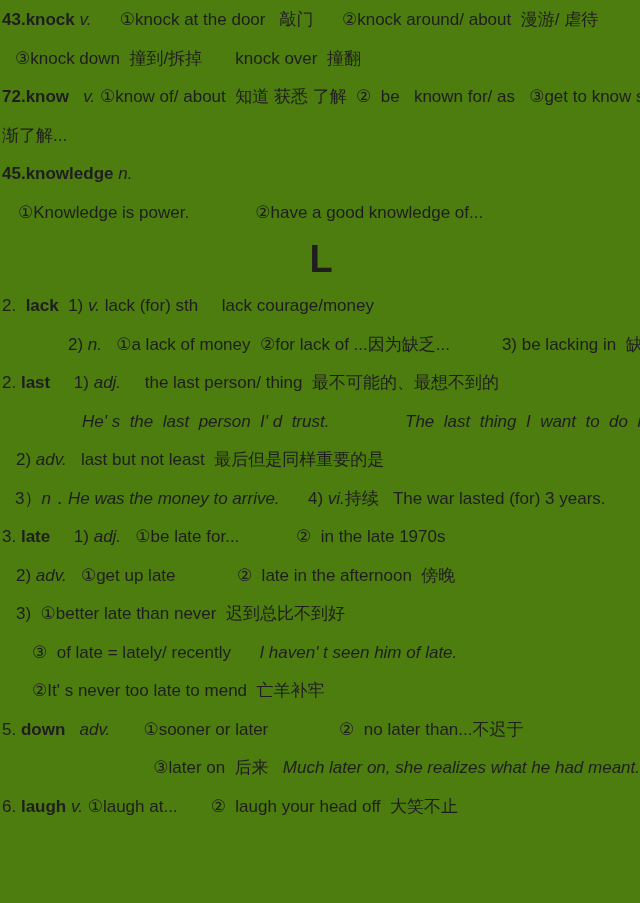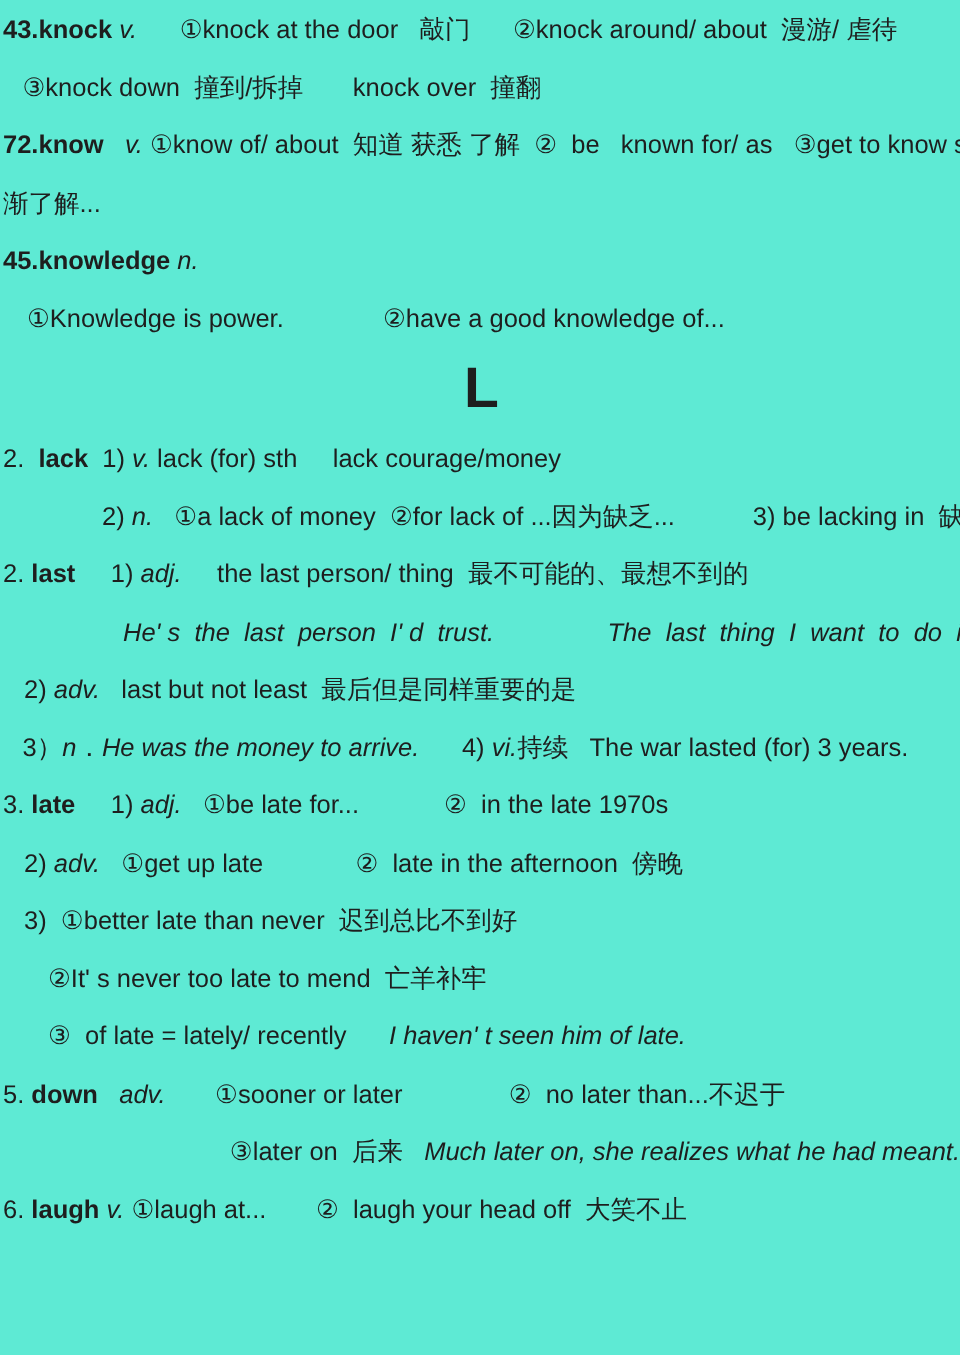--- a/index.html
+++ b/index.html
@@ -1,20 +1,20 @@
 <!DOCTYPE html>
 <html><head>
 <meta charset="utf-8">
 <style>
   html,body{margin:0;padding:0;background:#e8e8e8;}
   .page{
     position:relative;
     width:640px;height:903px;
     margin:0 auto;
-    background:#5eead4;
+    background:#4d7c0f;
     color:#1e1e1e;
     font-family:"Liberation Sans","DejaVu Sans",sans-serif;
     font-size:17px;
     overflow:hidden;
     box-sizing:border-box;
     padding:1px 0 0 2px;
   }
   .doc-line{
     height:38.5px;
     line-height:38.5px;
@@ -46,19 +46,19 @@
       <div class="section-letter">L</div>
       <div class="doc-line"><span class="r">2.  </span><span class="b">lack</span><span class="r">  1) </span><span class="i">v.</span><span class="r"> lack (for) sth     lack courage/money</span></div>
       <div class="doc-line" style="padding-left: 66px;"><span class="r">2) </span><span class="i">n.</span><span class="r">   ①a lack of money  ②for lack of ...因为缺乏...           3) be lacking in  缺乏...</span></div>
       <div class="doc-line"><span class="r">2. </span><span class="b">last</span><span class="r">     1) </span><span class="i">adj.</span><span class="r">     the last person/ thing  最不可能的、最想不到的</span></div>
       <div class="doc-line" style="padding-left: 80px;"><span class="i">He' s  the  last  person  I' d  trust.</span><span class="r">                </span><span class="i">The  last  thing  I  want  to  do  is</span></div>
       <div class="doc-line" style="padding-left: 14px;"><span class="r">2) </span><span class="i">adv.</span><span class="r">   last but not least  最后但是同样重要的是</span></div>
       <div class="doc-line" style="padding-left: 13px;"><span class="r">3）</span><span class="i">n</span><span class="r">．</span><span class="i">He was the money to arrive.</span><span class="r">      4) </span><span class="i">vi.</span><span class="r">持续   The war lasted (for) 3 years.</span></div>
       <div class="doc-line"><span class="r">3. </span><span class="b">late</span><span class="r">     1) </span><span class="i">adj.</span><span class="r">   ①be late for...            ②  in the late 1970s</span></div>
       <div class="doc-line" style="padding-left: 14px;"><span class="r">2) </span><span class="i">adv.</span><span class="r">   ①get up late             ②  late in the afternoon  傍晚</span></div>
       <div class="doc-line" style="padding-left: 14px;"><span class="r">3)  ①better late than never  迟到总比不到好</span></div>
+      <div class="doc-line" style="padding-left: 30px;"><span class="r">③  of late = lately/ recently      </span><span class="i">I haven' t seen him of late.</span></div>
       <div class="doc-line" style="padding-left: 30px;"><span class="r">②It' s never too late to mend  亡羊补牢</span></div>
-      <div class="doc-line" style="padding-left: 30px;"><span class="r">③  of late = lately/ recently      </span><span class="i">I haven' t seen him of late.</span></div>
       <div class="doc-line"><span class="r">5. </span><span class="b">down</span><span class="r">   </span><span class="i">adv.</span><span class="r">       ①sooner or later               ②  no later than...不迟于</span></div>
       <div class="doc-line" style="padding-left: 14px; text-align: right;"><span class="r">③later on  后来   </span><span class="i">Much later on, she realizes what he had meant.</span></div>
       <div class="doc-line"><span class="r">6. </span><span class="b">laugh</span><span class="r"> </span><span class="i">v.</span><span class="r"> ①laugh at...       ②  laugh your head off  大笑不止</span></div>
     </div>
 </div>
 
 </body></html>

